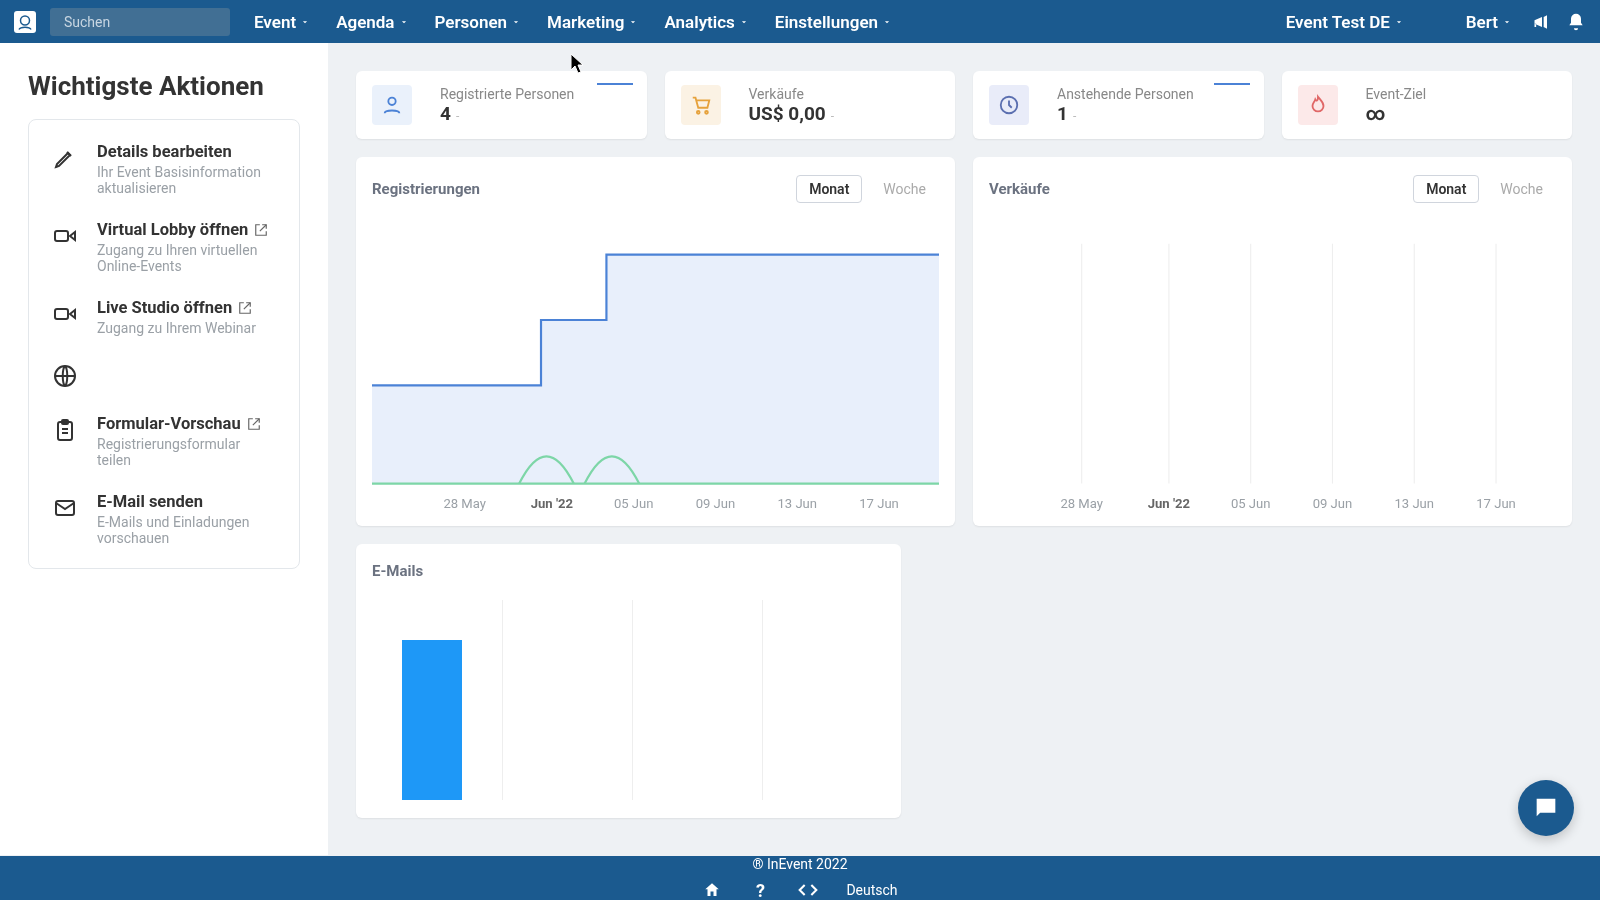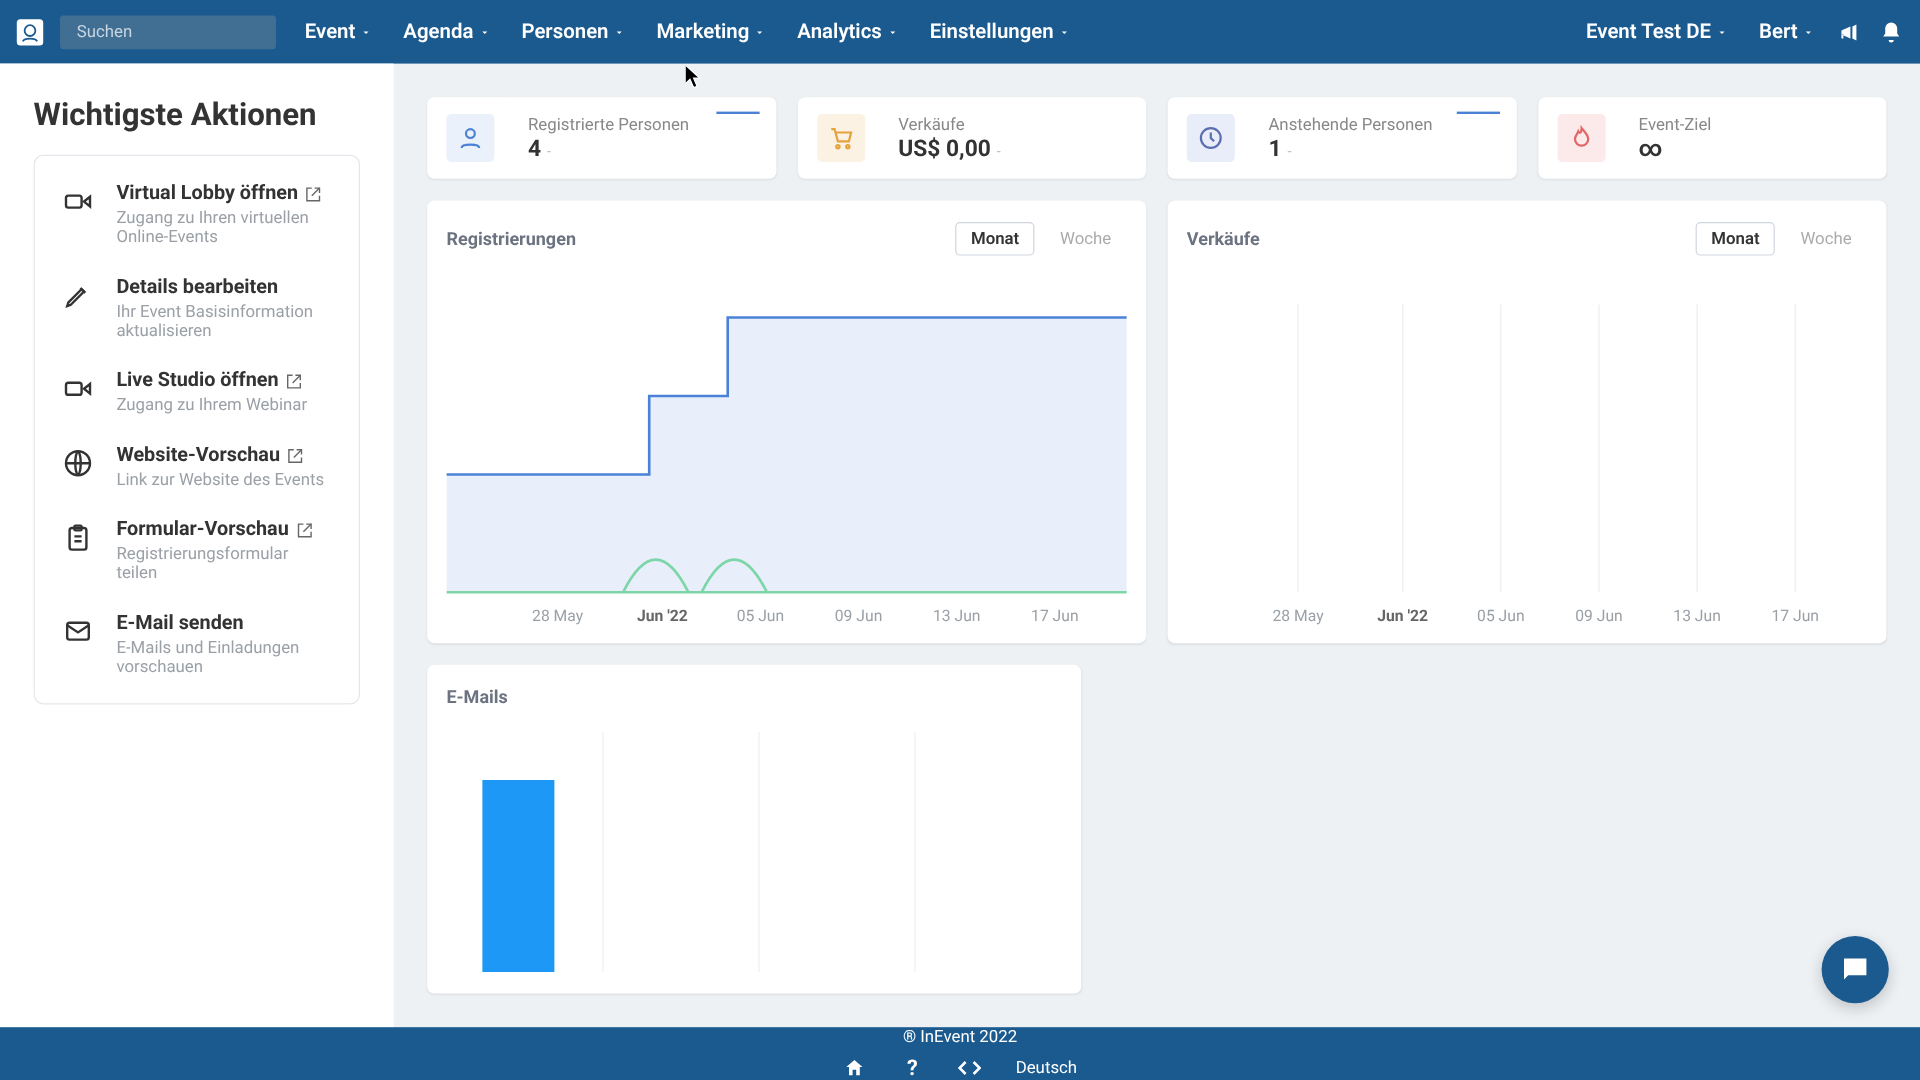--- a/index.html
+++ b/index.html
@@ -1,29 +1,29 @@
 <!DOCTYPE html>
 <html><head>
 <meta charset="utf-8">
 <style>
 * { margin: 0; padding: 0; box-sizing: border-box; font-family: -apple-system, BlinkMacSystemFont, "Segoe UI", Roboto, Helvetica, Arial, sans-serif; }
 body { background: #eef1f4; width: 1600px; height: 900px; overflow: hidden; position: relative; }
 
 
-.navbar { background: #1b5a8f; height: 53px; display: flex; align-items: center; padding: 0 14px; gap: 14px; color: #fff; }
+.navbar { background: #1b5a8f; height: 43px; display: flex; align-items: center; padding: 0 14px; gap: 14px; color: #fff; }
 .logo-box { width: 22px; height: 22px; background: #fff; border-radius: 3px; display:flex; align-items:center; justify-content:center; }
 .logo-box svg { width:18px; height:18px;}
 .search-box { background: #416f94; border-radius: 3px; height: 28px; width: 180px; display:flex; align-items:center; padding:0 8px; color:#bcd0e0;}
 .search-box input { background: transparent; border:none; outline:none; color:#fff; flex:1; margin-left:6px; font-size:14px; }
 .search-box input::placeholder { color:#c8d6e2; }
 .nav-items { display:flex; gap:6px; }
 .nav-item { font-size:17px; font-weight:600; padding:4px 10px; cursor:pointer; display:flex; align-items:center; gap:4px; }
 .nav-spacer { flex:1; }
 .nav-right { display:flex; align-items:center; gap:14px; }
-.nav-right .nav-item { padding:4px 6px;}
+.nav-right .nav-item { padding:4px 6px;margin-left:36px;}
 .icon-btn { width:20px; height:20px; cursor:pointer; display:flex; align-items:center; justify-content:center;}
 .chev { width:10px; height:10px; }
 
 
 .main { display:flex; height: calc(100% - 44px - 44px); }
 .sidebar { width: 328px; background:#fff; padding:28px; }
 .sidebar h1 { font-size:26px; font-weight:700; color:#333; margin-bottom:18px; }
 .actions-card { border:1px solid #e3e7eb; border-radius:8px; padding:10px 0; }
 .action-item { display:flex; align-items:flex-start; gap:18px; padding:12px 22px; cursor:pointer;}
 .action-icon { width:28px; height:28px; flex-shrink:0; display:flex; align-items:center; justify-content:center; color:#333; margin-top:2px;}
@@ -159,55 +159,55 @@
 
 <div class="main">
 
   <div class="sidebar">
     <h1>Wichtigste Aktionen</h1>
     <div class="actions-card">
 
       <div class="action-item">
         <div class="action-icon">
             <svg viewBox="0 0 24 24" width="24" height="24" fill="none" stroke="currentColor" stroke-width="2">
+              <path d="M3 21l3-1 11-11-2-2L4 18l-1 3z"></path>
+              <path d="M14 6l4 4"></path>
+            </svg>
+          </div>
+        <div>
+            <div class="action-title">
+              <span>Details bearbeiten</span>
+            </div>
+            <div class="action-sub">Ihr Event Basisinformation aktualisieren</div>
+          </div>
+      </div>
+
+      <div class="action-item">
+        <div class="action-icon">
+            <svg viewBox="0 0 24 24" width="24" height="24" fill="none" stroke="currentColor" stroke-width="2">
               <rect x="2" y="7" width="13" height="10" rx="2"></rect>
               <path d="M22 8l-5 4 5 4V8z"></path>
             </svg>
           </div>
         <div>
             <div class="action-title">
               <span>Virtual Lobby öffnen</span>
               <svg class="ext-icon" viewBox="0 0 24 24" fill="none" stroke="currentColor" stroke-width="2">
                 <path d="M14 3h7v7"></path>
                 <path d="M10 14L21 3"></path>
                 <path d="M21 14v7H3V3h7"></path>
               </svg>
             </div>
             <div class="action-sub">Zugang zu Ihren virtuellen Online-Events</div>
           </div>
       </div>
 
       <div class="action-item">
         <div class="action-icon">
             <svg viewBox="0 0 24 24" width="24" height="24" fill="none" stroke="currentColor" stroke-width="2">
-              <path d="M3 21l3-1 11-11-2-2L4 18l-1 3z"></path>
-              <path d="M14 6l4 4"></path>
-            </svg>
-          </div>
-        <div>
-            <div class="action-title">
-              <span>Details bearbeiten</span>
-            </div>
-            <div class="action-sub">Ihr Event Basisinformation aktualisieren</div>
-          </div>
-      </div>
-
-      <div class="action-item">
-        <div class="action-icon">
-            <svg viewBox="0 0 24 24" width="24" height="24" fill="none" stroke="currentColor" stroke-width="2">
               <rect x="2" y="7" width="13" height="10" rx="2"></rect>
               <path d="M22 8l-5 4 5 4V8z"></path>
             </svg>
           </div>
         <div>
             <div class="action-title">
               <span>Live Studio öffnen</span>
               <svg class="ext-icon" viewBox="0 0 24 24" fill="none" stroke="currentColor" stroke-width="2">
                 <path d="M14 3h7v7"></path>
                 <path d="M10 14L21 3"></path>
@@ -219,31 +219,20 @@
       </div>
 
       <div class="action-item">
         <div class="action-icon">
             <svg viewBox="0 0 24 24" width="24" height="24" fill="none" stroke="currentColor" stroke-width="2">
               <circle cx="12" cy="12" r="10"></circle>
               <path d="M2 12h20"></path>
               <path d="M12 2c3 3 3 17 0 20"></path>
               <path d="M12 2c-3 3-3 17 0 20"></path>
             </svg>
-          </div>
-        <div>
-            <div class="action-title">
-              <span>Website-Vorschau</span>
-              <svg class="ext-icon" viewBox="0 0 24 24" fill="none" stroke="currentColor" stroke-width="2">
-                <path d="M14 3h7v7"></path>
-                <path d="M10 14L21 3"></path>
-                <path d="M21 14v7H3V3h7"></path>
-              </svg>
-            </div>
-            <div class="action-sub">Link zur Website des Events</div>
           </div>
       </div>
 
       <div class="action-item">
         <div class="action-icon">
             <svg viewBox="0 0 24 24" width="24" height="24" fill="none" stroke="currentColor" stroke-width="2">
               <rect x="5" y="4" width="14" height="18" rx="2"></rect>
               <rect x="9" y="2" width="6" height="4" rx="1"></rect>
               <line x1="9" y1="11" x2="15" y2="11"></line>
               <line x1="9" y1="15" x2="15" y2="15"></line>

